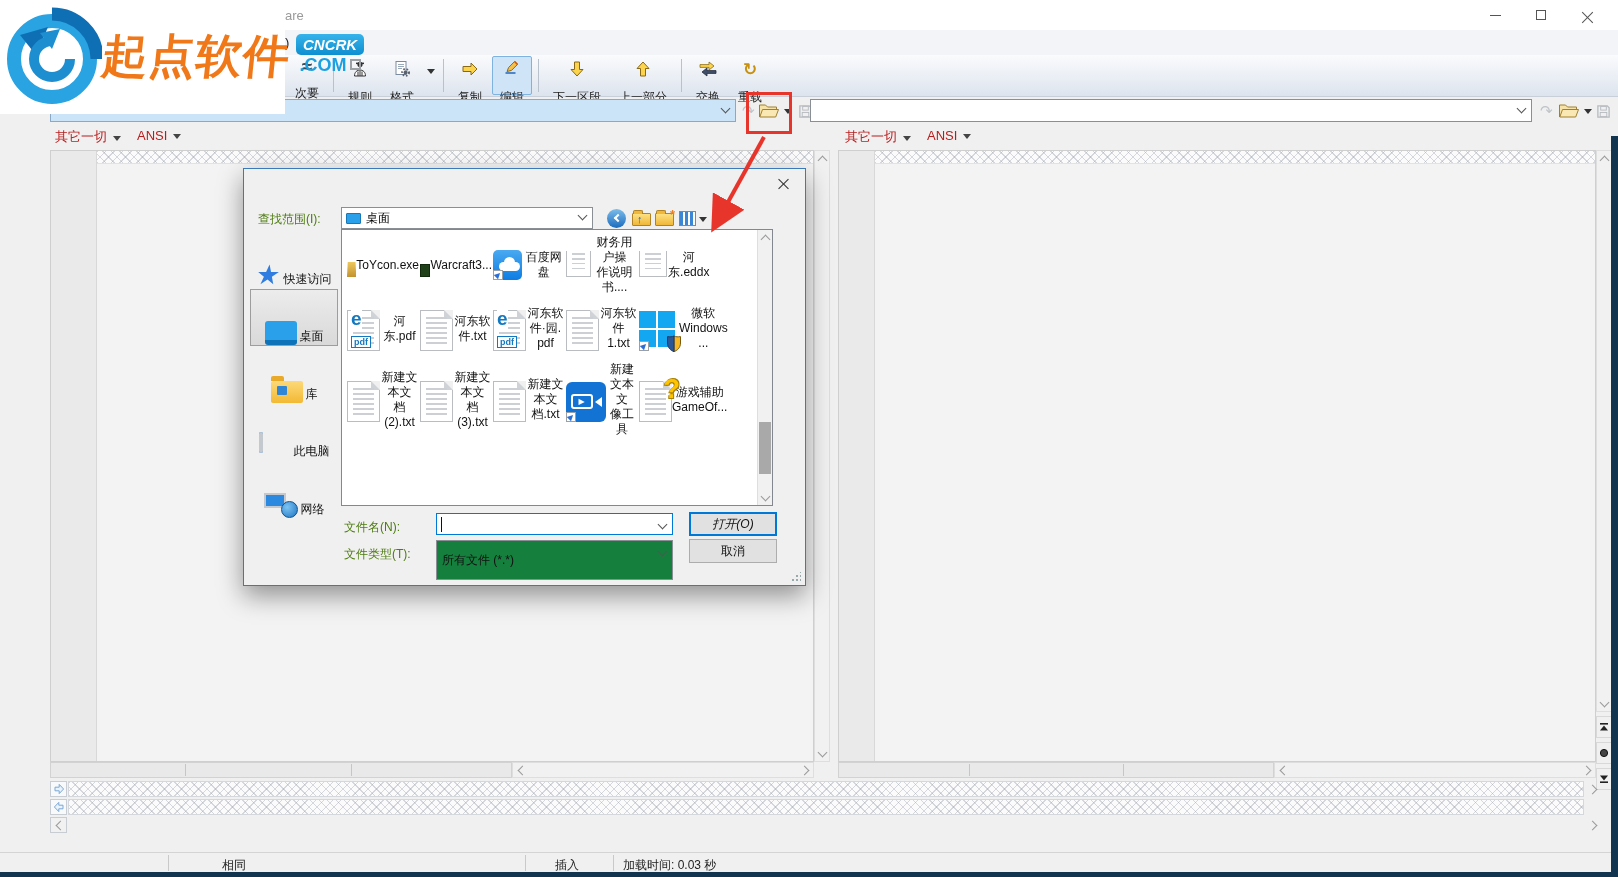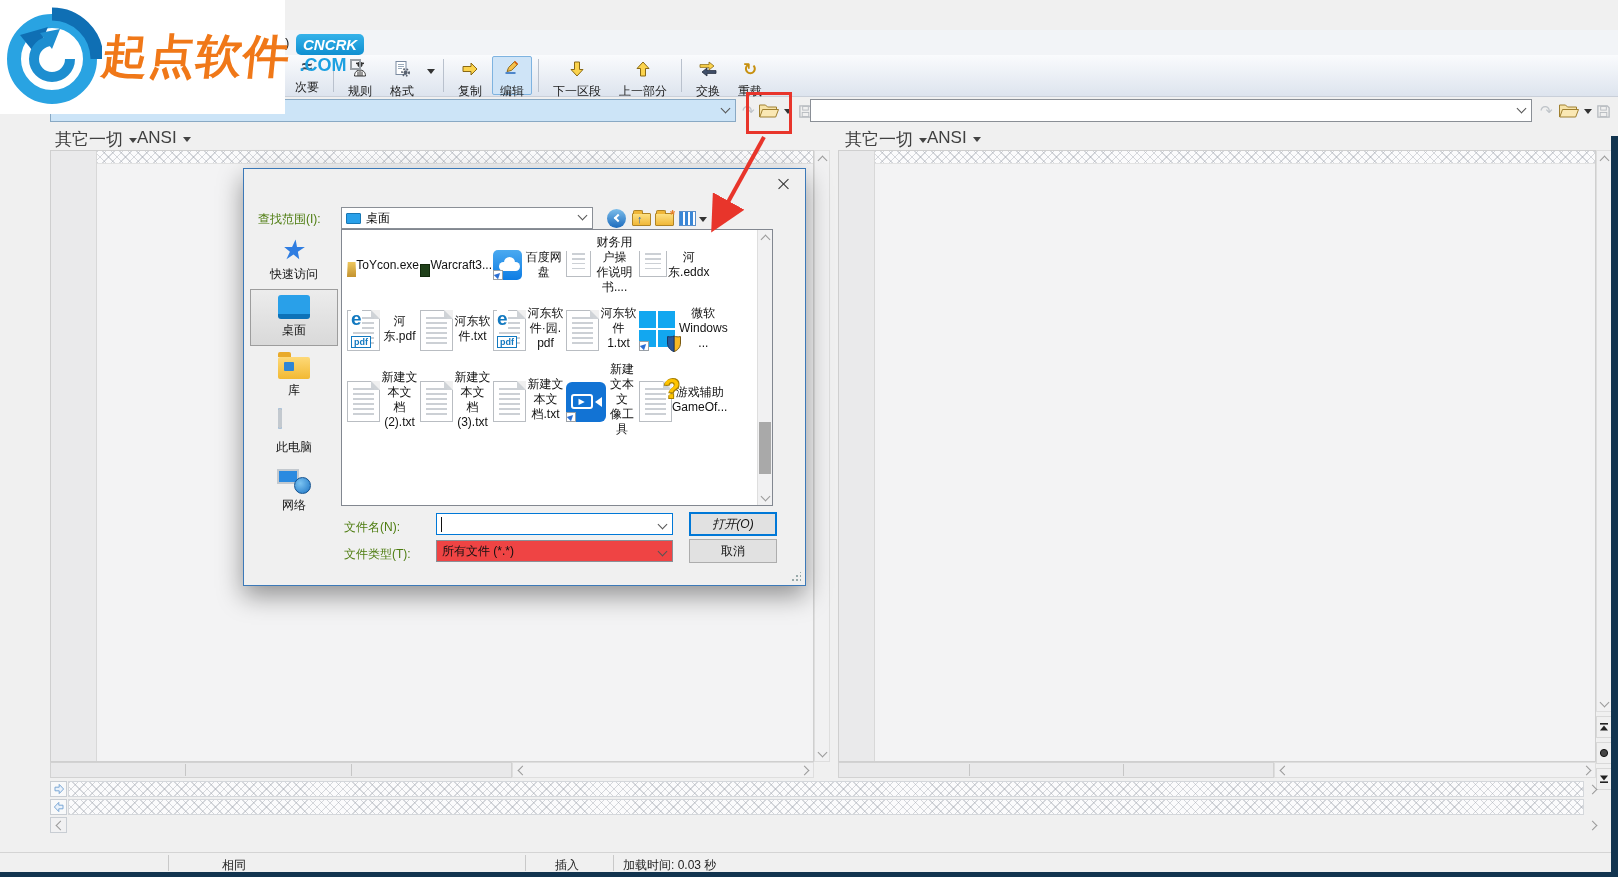--- a/index.html
+++ b/index.html
@@ -16,40 +16,40 @@
   .wbtn .x{position:relative;width:11px;height:11px;}
   .wbtn .x::before,.wbtn .x::after{content:"";position:absolute;left:5px;top:0;width:1px;height:15px;background:#555;}
   .wbtn .x::before{transform:rotate(45deg);} .wbtn .x::after{transform:rotate(-45deg);}
 
   .menubar{position:absolute;left:0;top:30px;width:1618px;height:25px;background:#f2f4f7;font-size:13px;color:#1a1a1a;}
   .menubar span{position:absolute;top:5px;}
 
   .toolbar{position:absolute;left:0;top:55px;width:1618px;height:42px;background:linear-gradient(#fafbfd,#dde4ee);border-bottom:1px solid #c9cfd9;display:flex;align-items:stretch;padding-left:286px;}
   .tbtn{display:flex;flex-direction:column;align-items:center;justify-content:flex-start;padding:3px 7px 1px;margin:1px 1px;border:1px solid transparent;border-radius:2px;}
   .tbtn .tic{height:18px;display:flex;align-items:center;justify-content:center;}
-  .tbtn .tlb{font-size:12px;color:#1c1c1c;margin-top:5px;white-space:nowrap;}
+  .tbtn .tlb{font-size:12px;color:#1c1c1c;margin-top:11px;white-space:nowrap;}
   .tbtn.active{background:#cfe4f7;border-color:#7eb3e0;}
   .tsep{width:1px;background:#b9c1cd;margin:4px 5px;}
   .ddcaret{width:0;height:0;border-left:4px solid transparent;border-right:4px solid transparent;border-top:5px solid #333;margin:14px 3px 0 4px;}
 
   .i-approx::before{content:"≈";font-size:19px;font-weight:bold;color:#3c4a58;line-height:14px;}
   .i-reload::before{content:"↻";font-size:17px;font-weight:bold;color:#c79010;}
   .i-undo-gray::before{content:"↷";font-size:15px;color:#bfc4c9;}
 
   
   .pathrow{position:absolute;left:0;top:97px;width:1618px;height:28px;}
   .combo{position:relative;border:1px solid #8a8f96;background:#fff;}
   .combo .chev{position:absolute;right:6px;top:50%;margin-top:-6px;width:7px;height:7px;border-right:1.5px solid #555;border-bottom:1.5px solid #555;transform:rotate(45deg);}
   #left-path{position:absolute;left:50px;top:2px;width:686px;height:23px;background:#cce4f7;border-color:#89a9c4;}
   #right-path{position:absolute;left:810px;top:2px;width:722px;height:23px;}
   #right-path input{position:absolute;left:2px;top:1px;width:700px;height:19px;border:0;outline:0;font-size:13px;color:#444;background:transparent;}
   #right-path input::placeholder{color:#8d9298;}
   .mini{position:absolute;top:3px;height:22px;display:flex;align-items:center;}
   .save-svg{width:15px;height:15px;}
-  .formatrow{position:absolute;left:0;top:125px;width:1618px;height:23px;font-size:17px;color:#404040;}
+  .formatrow{position:absolute;left:0;top:125px;width:1618px;height:23px;font-size:13px;color:#b91c1c;}
   .fmt{position:absolute;top:3px;display:flex;align-items:center;gap:6px;}
   .fmt .ddcaret{margin:2px 0 0 0;border-top-color:#444;}
 
   
   .pane{position:absolute;top:150px;height:612px;background:#f3f3f4;border:1px solid #cfcfcf;}
   .gutter{position:absolute;left:0;top:0;bottom:0;background:#eaeaeb;border-right:1px solid #d8d8d8;}
   .hatch{background:repeating-linear-gradient(45deg,rgba(150,156,166,.38) 0 1px,transparent 1px 6px),repeating-linear-gradient(135deg,rgba(150,156,166,.38) 0 1px,transparent 1px 6px),#fbfbfc;}
   .topstrip{position:absolute;top:0;height:13px;border-bottom:1px solid #e2e2e2;}
   .vscroll{position:absolute;width:16px;background:#f1f1f2;border:1px solid #dedede;}
   .sArr{position:absolute;left:0;width:14px;height:15px;display:flex;align-items:center;justify-content:center;}
@@ -90,21 +90,21 @@
   .deskmini{width:15px;height:11px;background:#29a0e9;border:1px solid #1877b4;border-radius:1px;}
   .dtool{position:absolute;top:38px;height:22px;display:flex;align-items:center;}
   .backbtn{width:19px;height:19px;border-radius:50%;background:linear-gradient(#7cbdea,#1c6bbd);display:flex;align-items:center;justify-content:center;}
   .backbtn i{width:6px;height:6px;border-left:2px solid #fff;border-bottom:2px solid #fff;transform:rotate(45deg);margin-left:2px;}
   .foldmini{position:relative;width:19px;height:13px;background:linear-gradient(#fde081,#f0b738);border:1px solid #b08424;border-radius:1px;margin-top:3px;}
   .foldmini::before{content:"";position:absolute;top:-4px;left:0;width:8px;height:3px;background:#f0b738;border:1px solid #b08424;border-bottom:0;border-radius:2px 2px 0 0;}
   .upmark{position:absolute;left:4px;top:-1px;color:#1d5fbf;font-weight:bold;font-size:11px;}
   .newmark{position:absolute;right:-2px;top:-7px;color:#e8812a;font-weight:bold;font-size:13px;}
   .viewbtn{width:17px;height:15px;border:1px solid #5c8fc9;background:repeating-linear-gradient(90deg,#3b87d6 0 3px,#fff 3px 5px);}
   .sidebar{position:absolute;left:6px;top:62px;width:88px;bottom:66px;display:flex;flex-direction:column;}
-  .sbitem{height:58px;display:flex;flex-direction:column;align-items:center;justify-content:center;gap:3px;border:1px solid transparent;}
+  .sbitem{height:58px;display:flex;flex-direction:row;align-items:flex-end;justify-content:center;gap:3px;border:1px solid transparent;}
   .sbitem.selected{background:linear-gradient(#ececec,#d9d9d9);border-color:#9d9d9d;}
   .sblabel{font-size:12px;color:#111;}
   .ic-star::before{content:"★";font-size:27px;color:#2f7de1;display:inline-block;transform:skewX(-8deg);line-height:26px;}
   .ic-desk{width:32px;height:24px;background:#29a0e9;border-radius:3px;border-bottom:5px solid #0d72b8;}
   .ic-folder{position:relative;width:32px;height:22px;background:linear-gradient(#fdd978,#f2b933);border-radius:2px;margin-top:7px;}
   .ic-folder::before{content:"";position:absolute;top:-5px;left:0;width:13px;height:5px;background:#e9aa2a;border-radius:2px 2px 0 0;}
   .ic-folder::after{content:"";position:absolute;left:6px;top:5px;width:10px;height:9px;background:#2f86d6;border-radius:1px;}
   .ic-pc{position:relative;width:32px;height:26px;}
   .ic-pc .scr{width:30px;height:19px;background:#2b8ae0;border:2px solid #c3c9cf;border-radius:2px;}
   .ic-pc .base{width:22px;height:4px;background:#b9bfc6;border-radius:1px;margin:1px auto 0;}
@@ -133,21 +133,21 @@
   .shortcut{position:absolute;left:0;bottom:0;width:10px;height:10px;background:#fff;border:1px solid #9aa0a6;display:flex;align-items:center;justify-content:center;z-index:4;}
   .shortcut i{width:0;height:0;border-left:6px solid #2b6fd4;border-top:3px solid transparent;border-bottom:3px solid transparent;transform:rotate(-45deg);}
   .winlogo{position:relative;width:40px;height:40px;}
   .winlogo .sq{position:absolute;width:17px;height:17px;background:#12a7f0;}
   .shield{position:absolute;right:-3px;bottom:-2px;z-index:4;}
   .vid{position:relative;width:40px;height:40px;border-radius:6px;background:#1273d4;display:flex;align-items:center;justify-content:center;}
   .vid .cam{width:22px;height:15px;border:2px solid #fff;border-radius:3px;color:#fff;font-size:8px;display:flex;align-items:center;justify-content:center;}
   .vid .lens{width:0;height:0;border-left:7px solid #fff;border-top:5px solid transparent;border-bottom:5px solid transparent;margin-left:2px;transform:rotate(180deg);}
   .fncombo{position:absolute;height:22px;background:#fff;border:1px solid #0078d7;}
   .caret-line{position:absolute;left:4px;top:3px;width:1px;height:15px;background:#111;}
-  .ftcombo{position:absolute;height:22px;background:#ef4444;border:1px solid #8a8f96;display:flex;align-items:center;padding-left:5px;font-size:12px;color:#111;}
+  .ftcombo{position:absolute;height:40px;background:#15803d;border:1px solid #8a8f96;display:flex;align-items:center;padding-left:5px;font-size:12px;color:#111;}
   .dbtn{position:absolute;width:88px;height:24px;background:#e1e1e1;border:1px solid #adadad;display:flex;align-items:center;justify-content:center;font-size:12px;color:#111;}
   .dbtn.primary{border:2px solid #0078d7;font-style:italic;}
   .grip{position:absolute;right:4px;bottom:3px;width:10px;height:10px;background:radial-gradient(circle at 2px 8px,#9aa 1px,transparent 1.4px),radial-gradient(circle at 6px 8px,#9aa 1px,transparent 1.4px),radial-gradient(circle at 6px 4px,#9aa 1px,transparent 1.4px),radial-gradient(circle at 10px 8px,#9aa 1px,transparent 1.4px) ,radial-gradient(circle at 10px 4px,#9aa 1px,transparent 1.4px),radial-gradient(circle at 10px 0px,#9aa 1px,transparent 1.4px);}
 
   
   .logo{position:absolute;left:0;top:0;width:285px;height:114px;background:#fff;z-index:60;display:flex;align-items:center;}
   .logo-circle{flex:0 0 auto;margin-left:2px;}
   .logo-text{font-size:46px;font-weight:bold;color:#f07818;letter-spacing:1px;transform:skewX(-6deg);white-space:nowrap;}
   .logo-badge{display:flex;flex-direction:column;align-items:center;margin-left:6px;margin-top:-6px;}
   .badge-top{background:linear-gradient(#36b3ea,#0f8fd0);color:#fff;font-weight:bold;font-style:italic;font-size:15px;padding:2px 7px;border-radius:5px;}
@@ -156,20 +156,34 @@
 
   
   .redbox{position:absolute;left:746px;top:92px;width:46px;height:42px;border:3px solid #e8352b;z-index:70;}
   #arrow-svg{position:absolute;left:0;top:0;width:1618px;height:877px;z-index:71;pointer-events:none;}
 </style>
 </head>
 <body>
 
 <div id="app">
 
+  <div class="titlebar">
+    <div class="title-frag">are</div>
+    <div class="wincontrols">
+      <div class="wbtn">
+          <span class="bar"></span>
+        </div>
+      <div class="wbtn">
+          <span class="box"></span>
+        </div>
+      <div class="wbtn">
+          <span class="x"></span>
+        </div>
+    </div>
+  </div>
 
   <div class="menubar">
     <span style="left:277px">T)</span>
     <span style="left:307px">帮助(H)</span>
   </div>
 
   <div class="toolbar">
     <div class="tbtn">
       <span class="tic i-approx"></span>
       <span class="tlb">次要</span>

